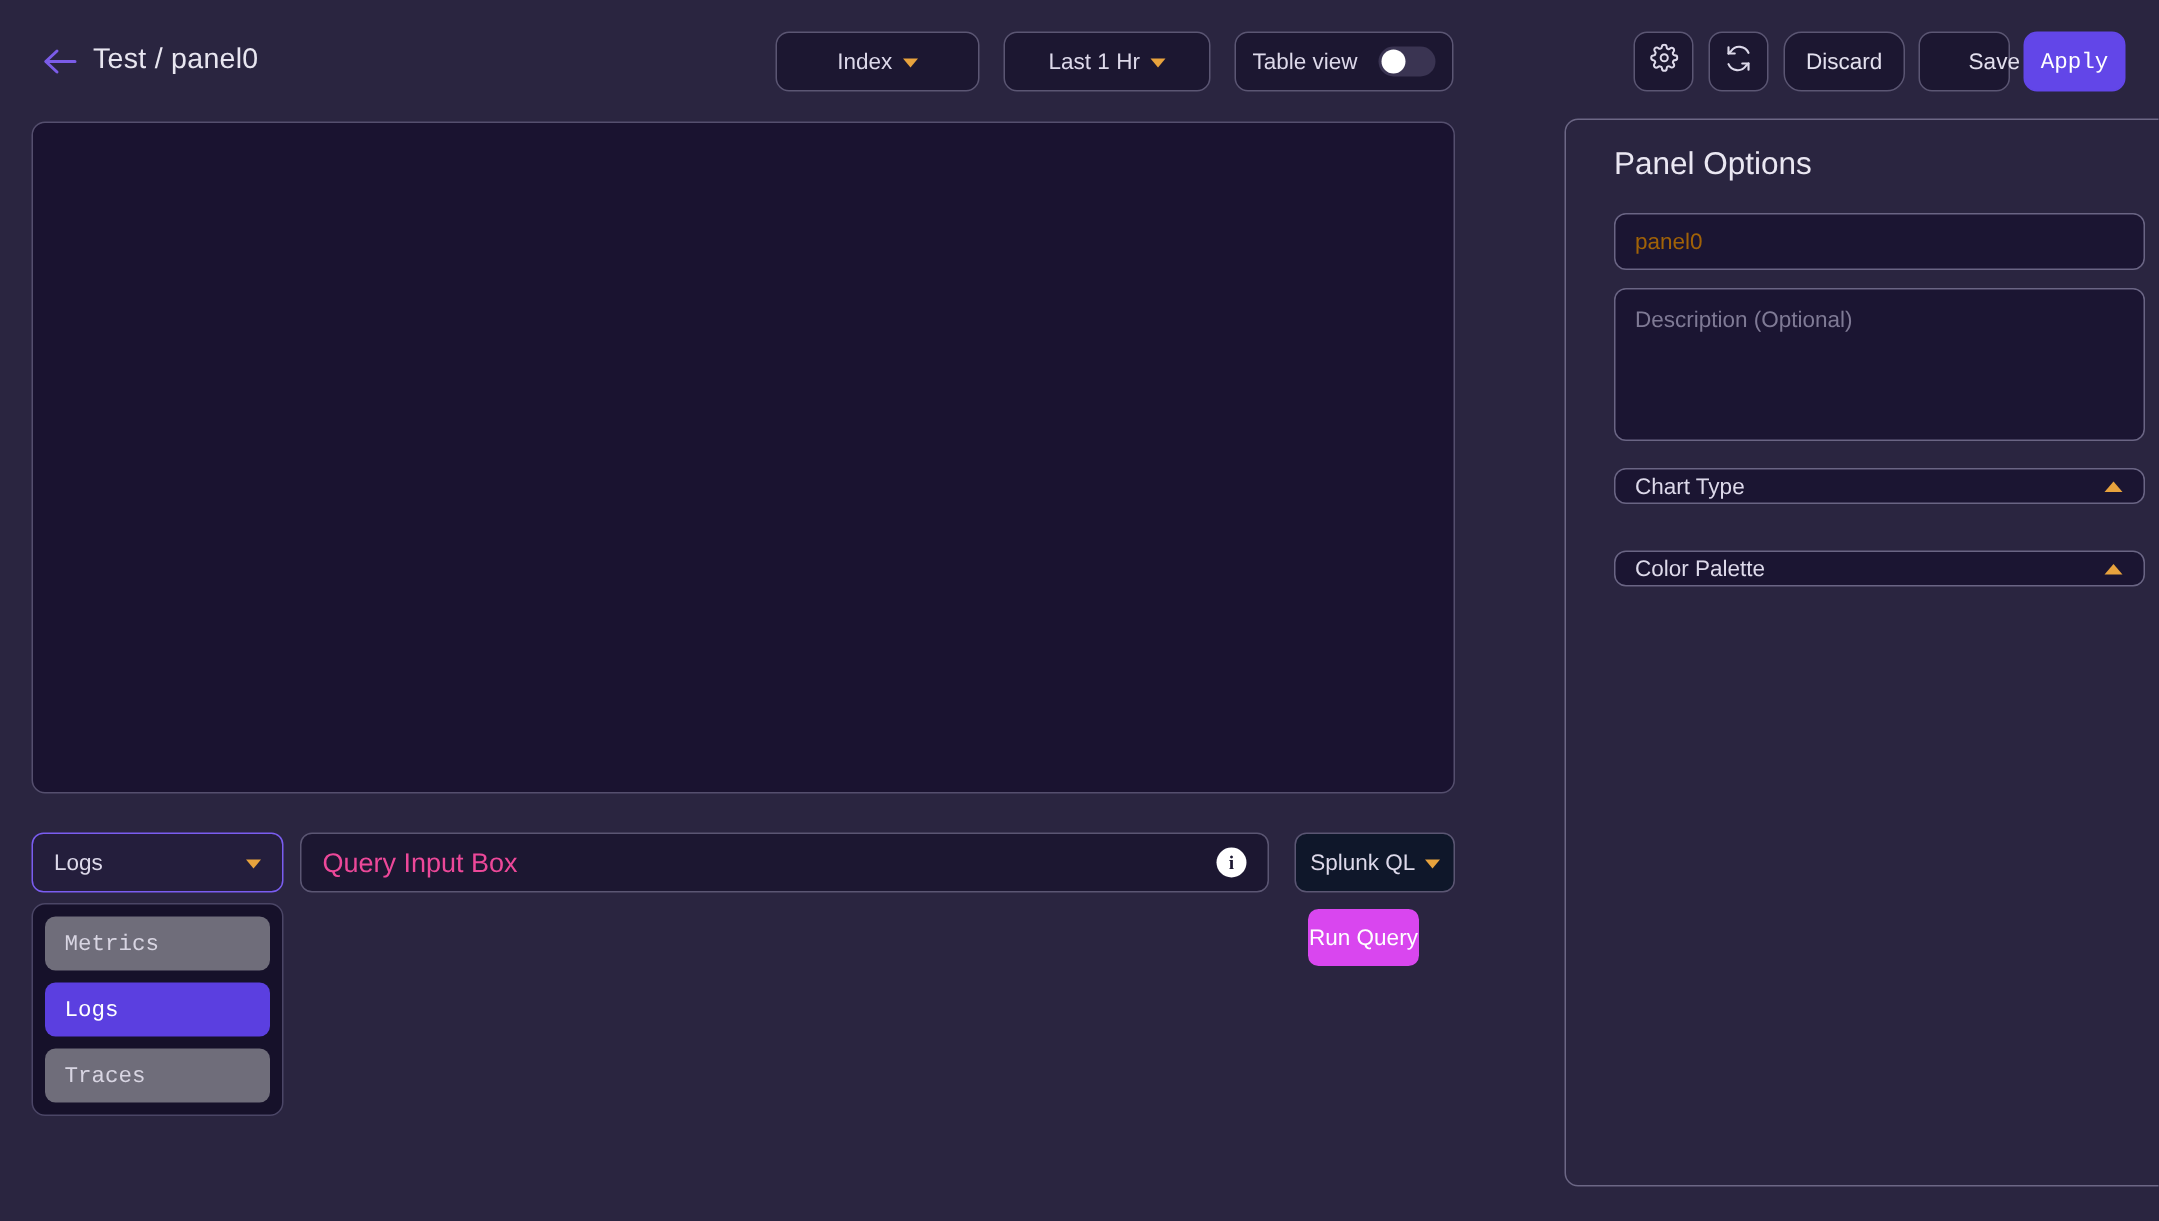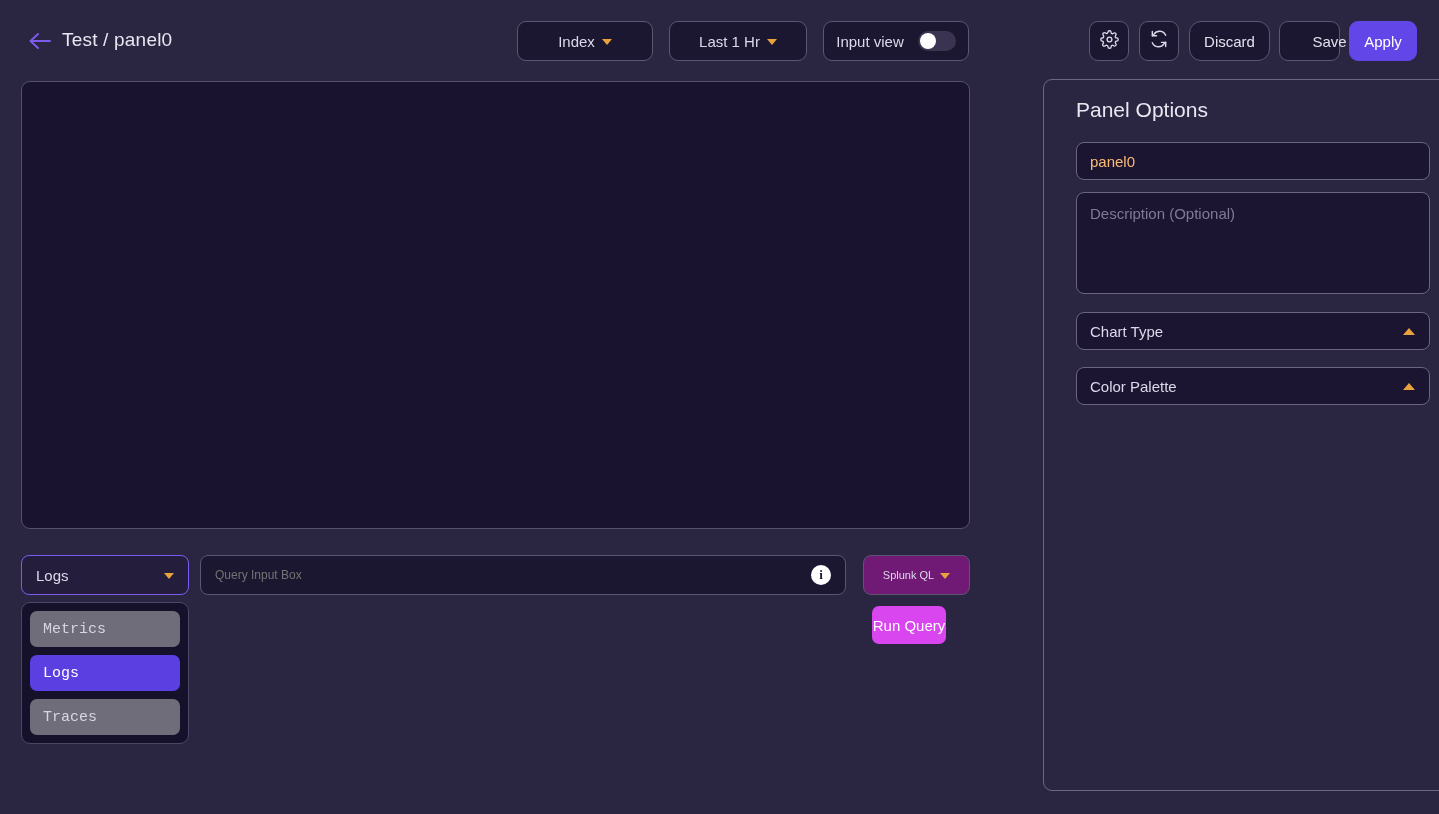--- a/index.html
+++ b/index.html
@@ -99,20 +99,21 @@
     cursor: pointer;
     user-select: none;
   }
   .btn-discard { left: 1189px; width: 81px; border-radius: 12px; }
   .btn-save    { left: 1279px; width: 61px; padding-left: 40px; }
   .btn-apply   {
     left: 1349px; width: 68px;
     background: #6246e8;
     border-color: #6246e8;
     color: #ffffff;
+    font-family: Liberation Mono, monospace;
   }
 
   
   .chart-panel {
     position: absolute;
     left: 21px; top: 81px;
     width: 949px; height: 448px;
     background: #1a1330;
     border: 1px solid #554f6e;
     border-radius: 9px;
@@ -168,45 +169,45 @@
     width: 646px; height: 40px;
     background: #1c1731;
     border: 1px solid #5b5673;
     border-radius: 8px;
     display: flex; align-items: center;
     padding: 0 14px;
     cursor: text;
   }
   .query-ph {
     flex: 1;
-    color: #737373;
-    font-size: 12px;
+    color: #ec4899;
+    font-size: 18px;
   }
   .info-icon {
     width: 20px; height: 20px;
     border-radius: 50%;
     background: #ffffff;
     color: #1c1731;
     font-size: 13px;
     font-weight: bold;
     font-family: "Liberation Serif", serif;
     display: flex; align-items: center; justify-content: center;
     flex: none;
     cursor: pointer;
   }
 
   .ql-select {
     position: absolute;
     left: 863px; top: 555px;
     width: 107px; height: 40px;
-    background: #701a75;
+    background: #0f172a;
     border: 1px solid #5b5673;
     border-radius: 8px;
     color: #ddd9ea;
-    font-size: 11px;
+    font-size: 15px;
     display: flex; align-items: center; justify-content: center;
     gap: 6px;
     cursor: pointer;
     user-select: none;
   }
 
   .run-btn {
     position: absolute;
     left: 872px; top: 606px;
     width: 74px; height: 38px;
@@ -235,36 +236,36 @@
     position: absolute; left: 32px; top: 18px;
     font-size: 21px; color: #eae7f2;
   }
   .opt-field {
     position: absolute;
     left: 32px;
     width: 354px;
     background: #1b1532;
     border: 1px solid #6a6584;
     border-radius: 8px;
-    color: #fdba74;
+    color: #a16207;
     font-size: 15px;
   }
   .opt-name {
     top: 62px; height: 38px;
     display: flex; align-items: center; padding: 0 13px;
   }
   .opt-desc {
     top: 112px; height: 102px;
     padding: 12px 13px;
     color: #7f7a95;
   }
   .opt-row {
     position: absolute;
     left: 32px;
-    width: 354px; height: 38px;
+    width: 354px; height: 24px;
     background: #1b1532;
     border: 1px solid #6a6584;
     border-radius: 8px;
     color: #ddd9ea;
     font-size: 15px;
     display: flex; align-items: center; justify-content: space-between;
     padding: 0 14px 0 13px;
     cursor: pointer;
     user-select: none;
   }
@@ -296,21 +297,21 @@
       <span>Index</span>
       <span class="chev-down"></span>
     </div>
 
     <div class="pill pill-time">
       <span>Last 1 Hr</span>
       <span class="chev-down"></span>
     </div>
 
     <div class="pill pill-table">
-      <span>Input view</span>
+      <span>Table view</span>
       <span class="toggle">
         <span class="knob"></span>
       </span>
     </div>
 
     <div class="iconbtn btn-gear">
       <span>
         <svg width="19" height="19" viewBox="0 0 24 24" fill="none" stroke="#ddd9ea" stroke-width="1.7" stroke-linecap="round" stroke-linejoin="round">
           <circle cx="12" cy="12" r="3"></circle>
           <path d="M19.4 15a1.65 1.65 0 00.33 1.82l.06.06a2 2 0 11-2.83 2.83l-.06-.06a1.65 1.65 0 00-1.82-.33 1.65 1.65 0 00-1 1.51V21a2 2 0 11-4 0v-.09A1.65 1.65 0 008.6 19.4a1.65 1.65 0 00-1.82.33l-.06.06a2 2 0 11-2.83-2.83l.06-.06a1.65 1.65 0 00.33-1.82 1.65 1.65 0 00-1.51-1H3a2 2 0 110-4h.09A1.65 1.65 0 004.6 8.6a1.65 1.65 0 00-.33-1.82l-.06-.06a2 2 0 112.83-2.83l.06.06a1.65 1.65 0 001.82.33H9a1.65 1.65 0 001-1.51V3a2 2 0 114 0v.09a1.65 1.65 0 001 1.51 1.65 1.65 0 001.82-.33l.06-.06a2 2 0 112.83 2.83l-.06.06a1.65 1.65 0 00-.33 1.82V9a1.65 1.65 0 001.51 1H21a2 2 0 110 4h-.09a1.65 1.65 0 00-1.51 1z"></path>

